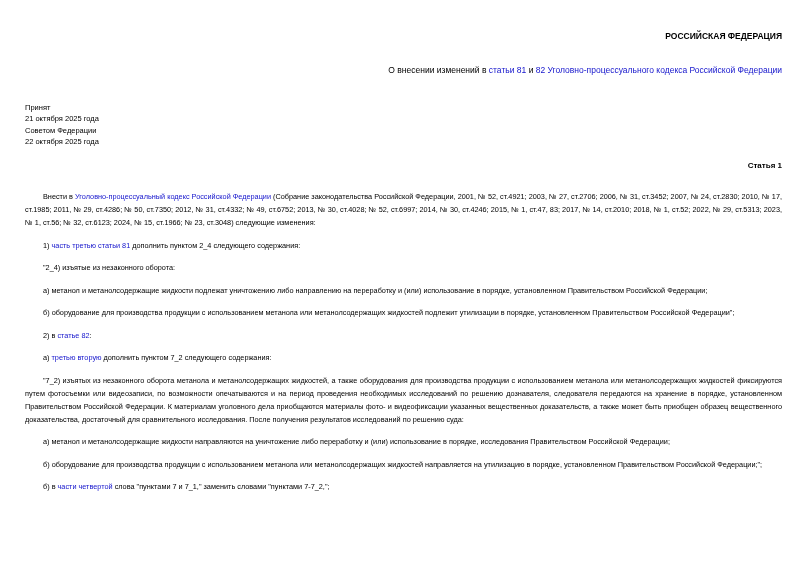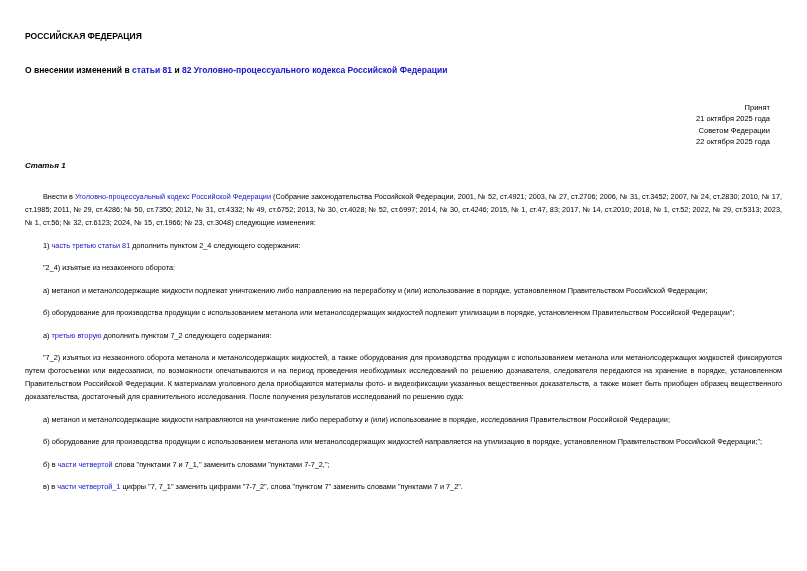--- a/index.html
+++ b/index.html
@@ -13,45 +13,43 @@
   body {
     font-family: "Liberation Sans", sans-serif;
     color: #000000;
   }
   .page {
     box-sizing: border-box;
     width: 807px;
     height: 571px;
     padding: 31px 25px 0 25px;
   }
-  .center { text-align: left; }
+  .center { text-align: right; }
   .hdr-line {
     font-size: 8.5px;
     font-weight: bold;
     line-height: 10px;
     margin: 0 0 17px 0;
   }
   .doc-title {
     font-size: 8.5px;
-    font-weight: bold;
+    font-weight: normal;
     line-height: 11px;
     margin: 24px 0 26px 0;
   }
   .approval {
-    text-align: right;
     font-size: 7.5px;
     line-height: 11.3px;
     margin: 0 12px 14px 0;
   }
   .article-heading {
     font-size: 8px;
     font-weight: bold;
     line-height: 10px;
     margin: 9px 0 19px 0;
-    font-style: italic;
   }
   .doc-body {
     font-size: 7.3px;
     line-height: 13px;
   }
   .para {
     margin: 0 0 9.5px 0;
     text-indent: 18px;
     text-align: justify;
   }
@@ -79,21 +77,21 @@
   </div>
 
   <div class="center article-heading">Статья 1</div>
 
   <div class="doc-body">
       <p class="para"><span>Внести в </span><a class="doc-link" href="#">Уголовно-процессуальный кодекс Российской Федерации</a><span> (Собрание законодательства Российской Федерации, 2001, № 52, ст.4921; 2003, № 27, ст.2706; 2006, № 31, ст.3452; 2007, № 24, ст.2830; 2010, № 17, ст.1985; 2011, № 29, ст.4286; № 50, ст.7350; 2012, № 31, ст.4332; № 49, ст.6752; 2013, № 30, ст.4028; № 52, ст.6997; 2014, № 30, ст.4246; 2015, № 1, ст.47, 83; 2017, № 14, ст.2010; 2018, № 1, ст.52; 2022, № 29, ст.5313; 2023, № 1, ст.56; № 32, ст.6123; 2024, № 15, ст.1966; № 23, ст.3048) следующие изменения:</span></p>
       <p class="para"><span>1) </span><a class="doc-link" href="#">часть третью статьи 81</a><span> дополнить пунктом 2_4 следующего содержания:</span></p>
       <p class="para"><span>"2_4) изъятые из незаконного оборота:</span></p>
       <p class="para"><span>а) метанол и метанолсодержащие жидкости подлежат уничтожению либо направлению на переработку и (или) использование в порядке, установленном Правительством Российской Федерации;</span></p>
       <p class="para"><span>б) оборудование для производства продукции с использованием метанола или метанолсодержащих жидкостей подлежит утилизации в порядке, установленном Правительством Российской Федерации";</span></p>
+      <p class="para"><span>2) в </span><a class="doc-link" href="#">статье 82</a><span>:</span></p>
       <p class="para"><span>а) </span><a class="doc-link" href="#">третью вторую</a><span> дополнить пунктом 7_2 следующего содержания:</span></p>
       <p class="para"><span>"7_2) изъятых из незаконного оборота метанола и метанолсодержащих жидкостей, а также оборудования для производства продукции с использованием метанола или метанолсодержащих жидкостей фиксируются путем фотосъемки или видеозаписи, по возможности опечатываются и на период проведения необходимых исследований по решению дознавателя, следователя передаются на хранение в порядке, установленном Правительством Российской Федерации. К материалам уголовного дела приобщаются материалы фото- и видеофиксации указанных вещественных доказательств, а также может быть приобщен образец вещественного доказательства, достаточный для сравнительного исследования. После получения результатов исследований по решению суда:</span></p>
       <p class="para"><span>а) метанол и метанолсодержащие жидкости направляются на уничтожение либо переработку и (или) использование в порядке, исследования Правительством Российской Федерации;</span></p>
       <p class="para"><span>б) оборудование для производства продукции с использованием метанола или метанолсодержащих жидкостей направляется на утилизацию в порядке, установленном Правительством Российской Федерации;";</span></p>
       <p class="para"><span>б) в </span><a class="doc-link" href="#">части четвертой</a><span> слова "пунктами 7 и 7_1," заменить словами "пунктами 7-7_2,";</span></p>
-      <p class="para"><span>в) в </span><a class="doc-link" href="#">части четвертой_1</a><span> цифры "7, 7_1" заменить цифрами "7-7_2", слова "пунктом 7" заменить словами "пунктами 7 и 7_2".</span></p>
     </div>
 
 </div>
 
 </body></html>

